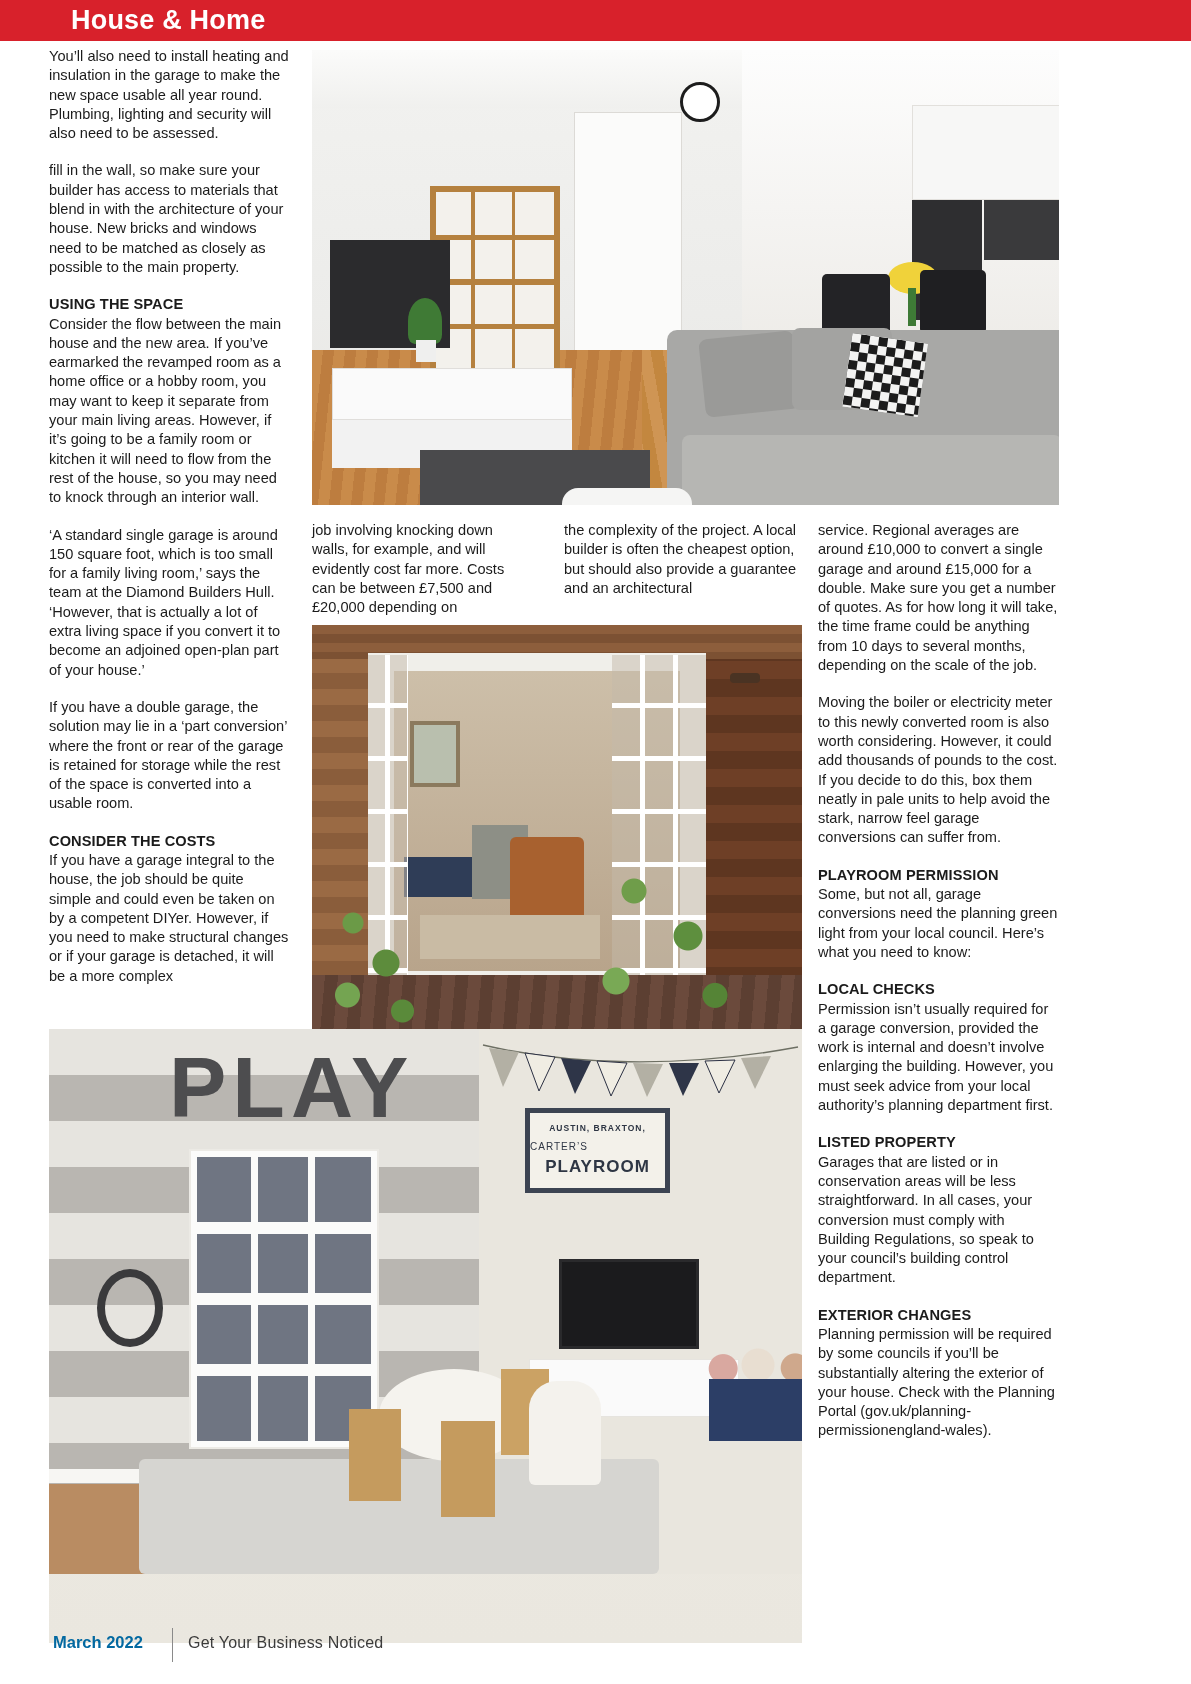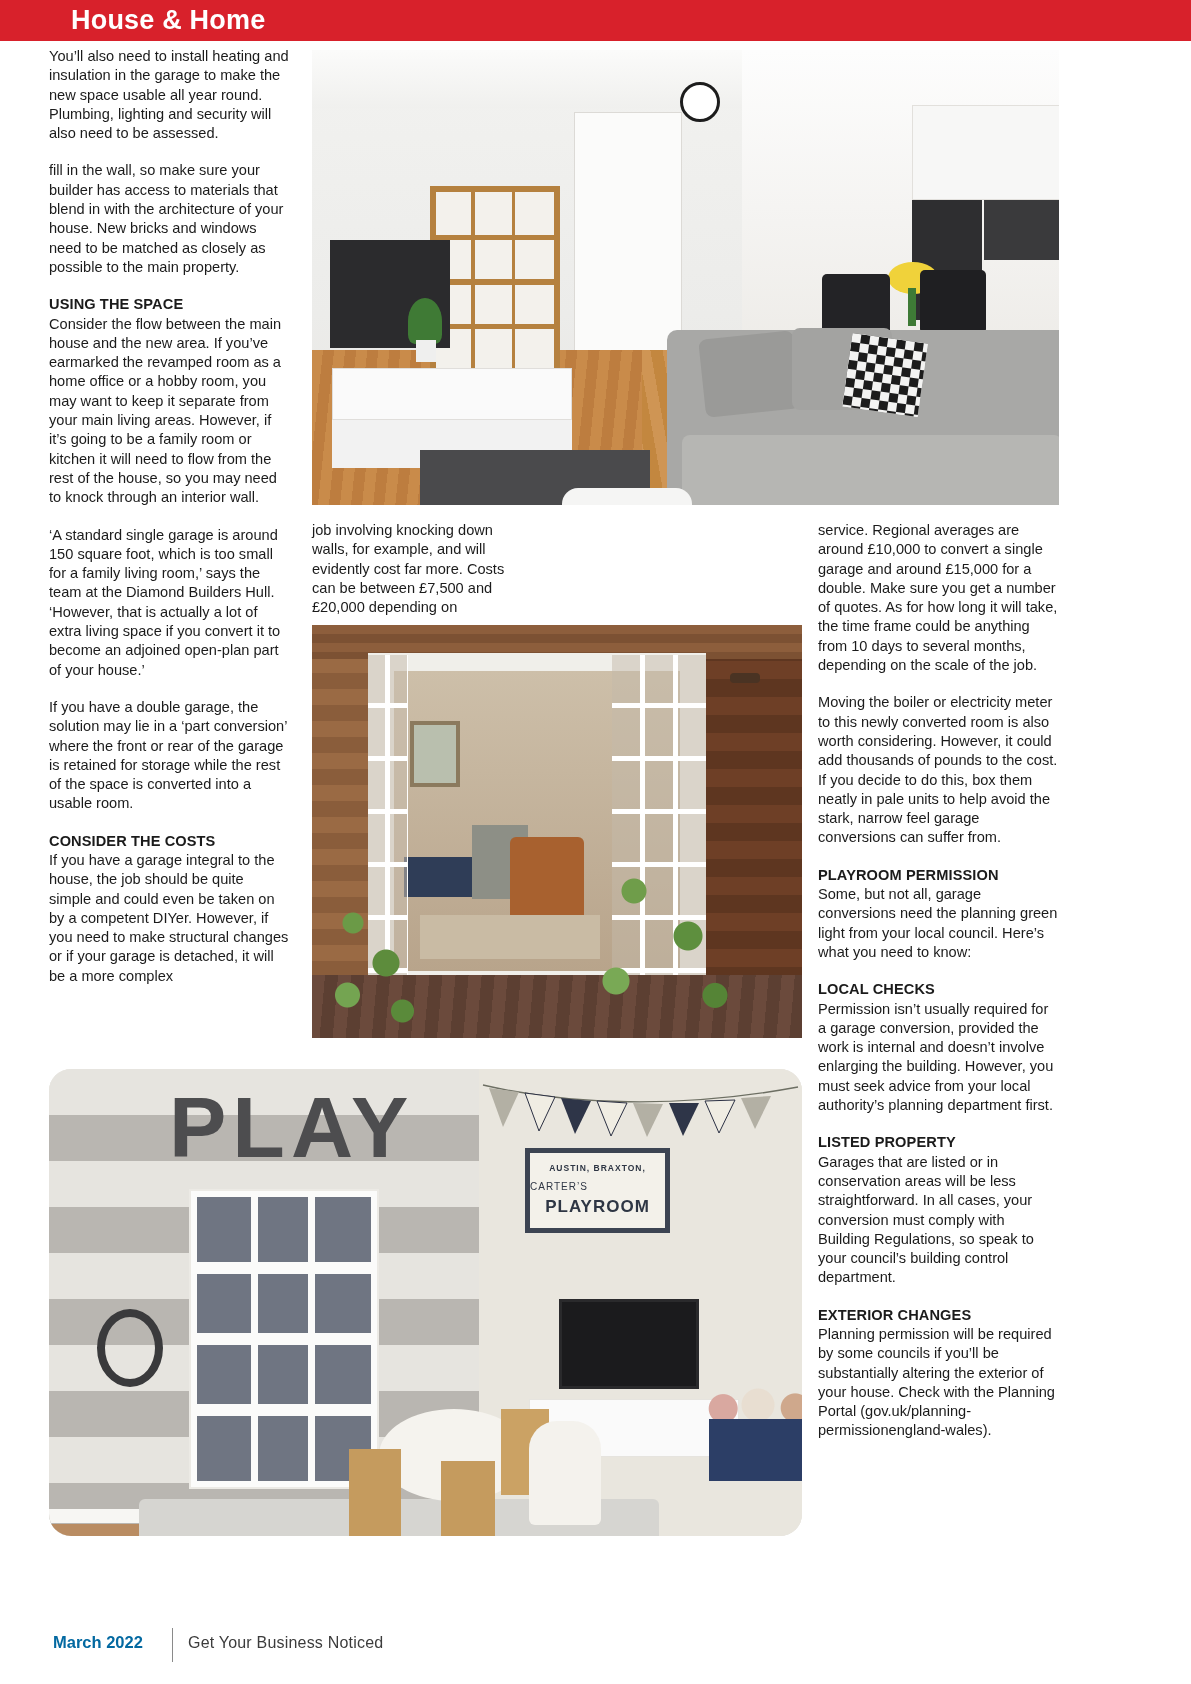--- a/index.html
+++ b/index.html
@@ -34,21 +34,21 @@
   #col1 { left: 49px; top: 47px; width: 240px; }
   #col2a { left: 312px; top: 521px; width: 215px; }
   #col2b { left: 564px; top: 521px; width: 238px; }
   #col3 { left: 818px; top: 521px; width: 240px; }
 
   
   .photo { position: absolute; overflow: hidden; background: #ddd; }
 
   #photo-living { left: 312px; top: 50px; width: 747px; height: 455px; }
   #photo-garden { left: 312px; top: 625px; width: 490px; height: 413px; }
-  #photo-playroom { left: 49px; top: 1069px; width: 753px; height: 467px; border-radius: 22px; }
+  #photo-playroom { left: 49px; top: 1029px; width: 753px; height: 614px; }
   .footer-month {
     position: absolute; left: 53px; top: 1633px;
     font-size: 16.5px; font-weight: bold; color: #0369a1;
   }
   .footer-div {
     position: absolute; left: 172px; top: 1628px;
     width: 1px; height: 34px; background: #8a8a8a;
   }
   .footer-tag {
     position: absolute; left: 188px; top: 1634px;
@@ -201,20 +201,23 @@
     <p>Consider the flow between the main house and the new area. If you’ve earmarked the revamped room as a home office or a hobby room, you may want to keep it separate from your main living areas. However, if it’s going to be a family room or kitchen it will need to flow from the rest of the house, so you may need to knock through an interior wall.</p>
     <p>‘A standard single garage is around 150 square foot, which is too small for a family living room,’ says the team at the Diamond Builders Hull. ‘However, that is actually a lot of extra living space if you convert it to become an adjoined open-plan part of your house.’</p>
     <p>If you have a double garage, the solution may lie in a ‘part conversion’ where the front or rear of the garage is retained for storage while the rest of the space is converted into a usable room.</p>
     <h3>CONSIDER THE COSTS</h3>
     <p>If you have a garage integral to the house, the job should be quite simple and could even be taken on by a competent DIYer. However, if you need to make structural changes or if your garage is detached, it will be a more complex</p>
   </div>
 
   <div class="col" id="col2a">
     <p>job involving knocking down walls, for example, and will evidently cost far more. Costs can be between £7,500 and £20,000 depending on</p>
   </div>
+  <div class="col" id="col2b">
+    <p>the complexity of the project. A local builder is often the cheapest option, but should also provide a guarantee and an architectural</p>
+  </div>
 
   <div class="col" id="col3">
     <p>service. Regional averages are around £10,000 to convert a single garage and around £15,000 for a double. Make sure you get a number of quotes. As for how long it will take, the time frame could be anything from 10 days to several months, depending on the scale of the job.</p>
     <p>Moving the boiler or electricity meter to this newly converted room is also worth considering. However, it could add thousands of pounds to the cost. If you decide to do this, box them neatly in pale units to help avoid the stark, narrow feel garage conversions can suffer from.</p>
     <h3>PLAYROOM PERMISSION</h3>
     <p>Some, but not all, garage conversions need the planning green light from your local council. Here’s what you need to know:</p>
     <h3>LOCAL CHECKS</h3>
     <p>Permission isn’t usually required for a garage conversion, provided the work is internal and doesn’t involve enlarging the building. However, you must seek advice from your local authority’s planning department first.</p>
     <h3>LISTED PROPERTY</h3>
     <p>Garages that are listed or in conservation areas will be less straightforward. In all cases, your conversion must comply with Building Regulations, so speak to your council’s building control department.</p>

